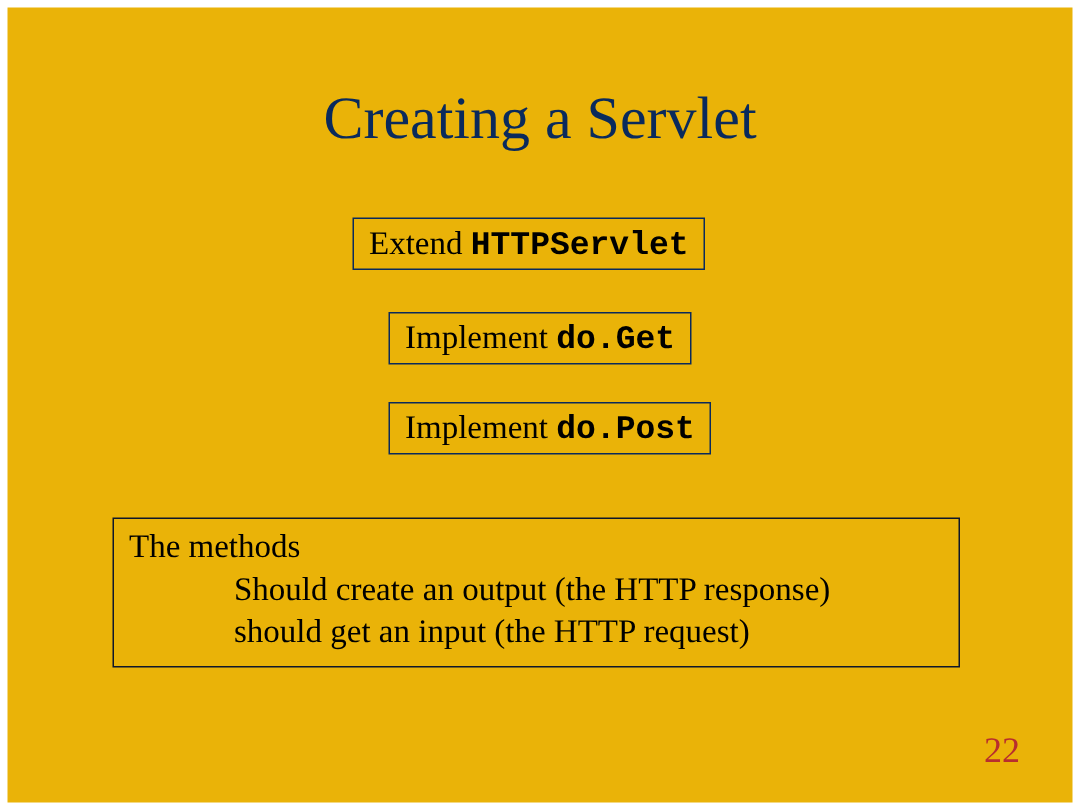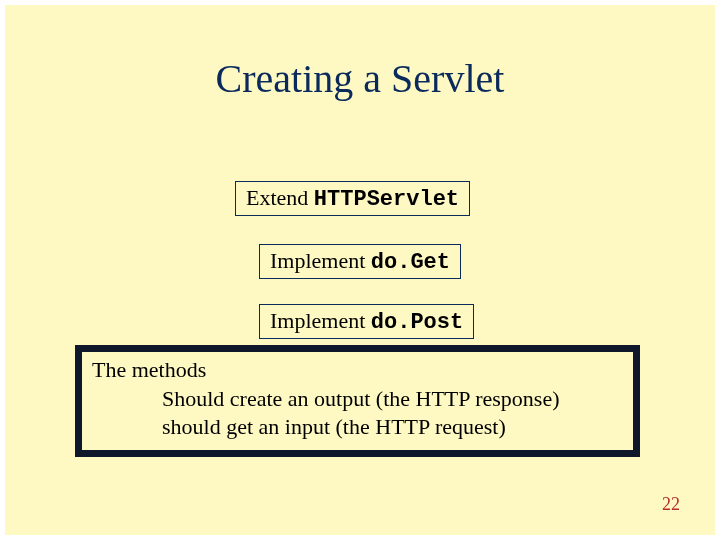--- a/index.html
+++ b/index.html
@@ -13,69 +13,68 @@
     font-family: "Times New Roman", Times, serif;
     color: #000000;
     position: relative;
   }
   .slide {
     position: absolute;
     left: 5px;
     top: 5px;
     width: 710px;
     height: 530px;
-    background: #fef9c3;
+    background: #eab308;
     box-sizing: border-box;
   }
   .title {
     position: absolute;
     top: 50px;
     left: 0;
     width: 100%;
     text-align: center;
     font-size: 40px;
     color: #0a2a5c;
     font-weight: normal;
   }
   .box {
     position: absolute;
     border: 1px solid #0a2a5c;
     background: transparent;
     font-size: 22px;
     padding: 3px 10px;
     white-space: nowrap;
     box-sizing: border-box;
-    margin-top: 36px;
   }
   .box .prefix-text { font-family: "Times New Roman", Times, serif; }
   .mono { font-family: "Courier New", Courier, monospace; font-weight: bold; letter-spacing: 0; }
 
   .box1 { left: 230px; top: 140px; }
   .box2 { left: 254px; top: 203px; }
   .box3 { left: 254px; top: 263px; }
 
   .methods-box {
     position: absolute;
     left: 70px;
     top: 340px;
     width: 565px;
-    border: 7px solid #0f172a;
+    border: 1px solid #0f172a;
     font-size: 22px;
     padding: 4px 10px 8px 10px;
     box-sizing: border-box;
     line-height: 1.3;
   }
   .methods-line1 { display: block; }
   .methods-indent { display: block; padding-left: 70px; }
 
   .page-number {
     position: absolute;
     right: 35px;
     bottom: 20px;
-    font-size: 18px;
+    font-size: 24px;
     color: #b82e2e;
     font-family: Liberation Serif, serif;
   }
 </style>
 </head>
 <body>
 
 <div class="slide">
 
   <div class="title">Creating a Servlet</div>

